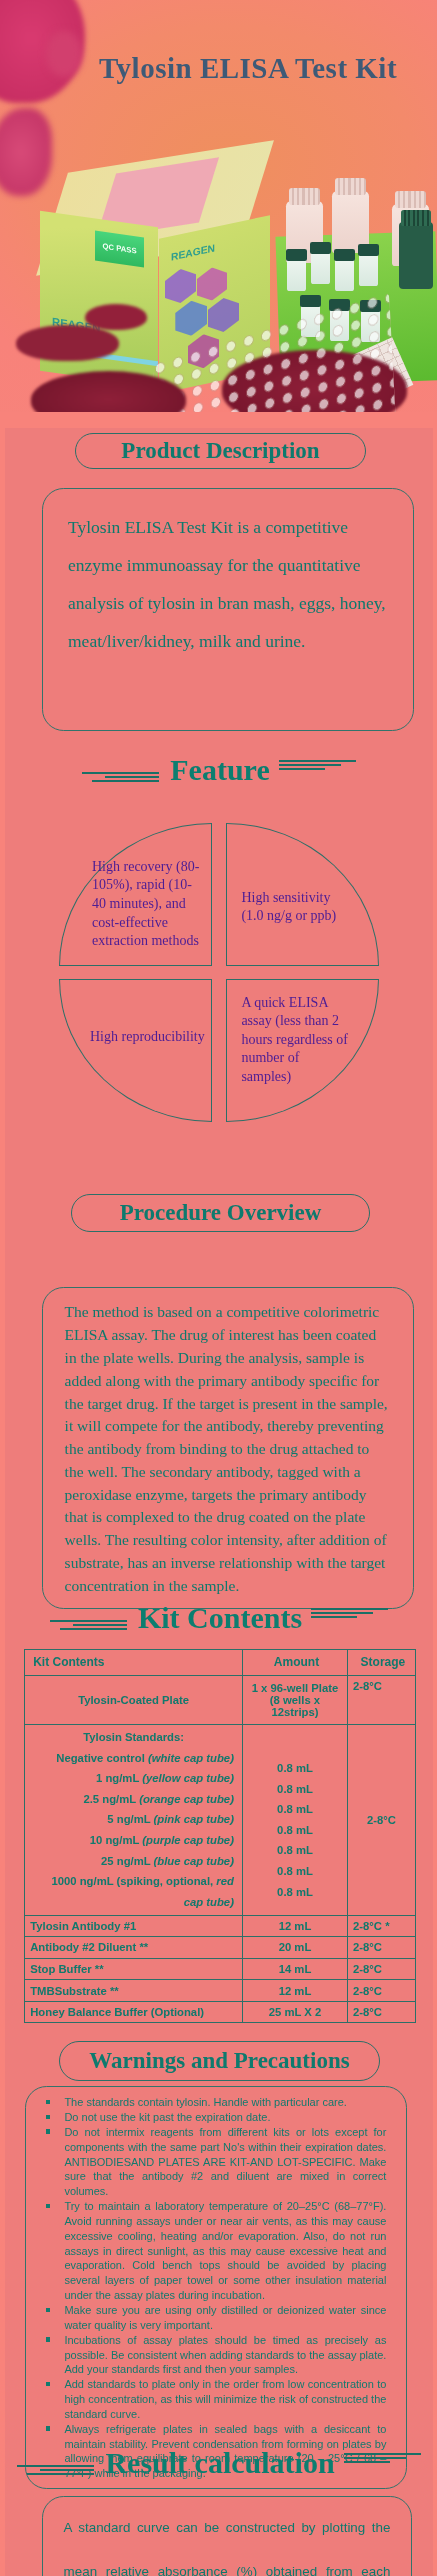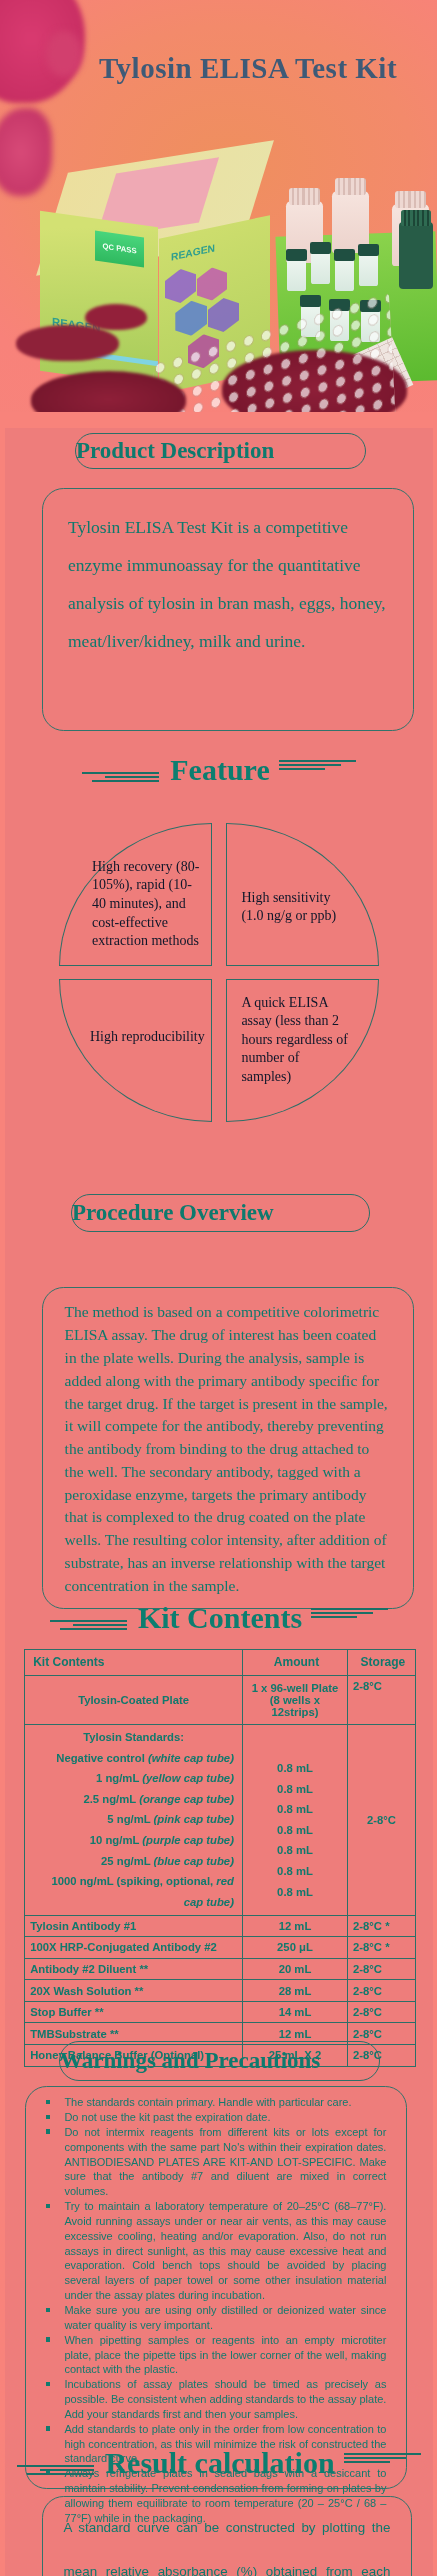--- a/index.html
+++ b/index.html
@@ -48,35 +48,35 @@
   .m1{left:15.5px;top:325px;width:103px;height:36px;background:#8e2139;}
   .m2{left:85px;top:304px;width:62px;height:26px;background:#93203a;}
   .m3{left:222px;top:350px;width:185px;height:77px;background:radial-gradient(#8e1f38,#701229);}
   .m4{left:31px;top:371px;width:155px;height:57px;background:radial-gradient(#8e1f38,#6d1328);}
   .m5{left:361px;top:289px;width:103px;height:62px;background:#952340;}
 
   
   .panel{position:absolute;left:5.2px;top:428px;width:428px;height:2739px;background:#ee7d7b;}
 
   .pill{position:absolute;border:1.5px solid #2c6f68;border-radius:515px;color:#0e7a6e;
-        font-weight:bold;background:transparent;}
+        font-weight:bold;text-align:center;background:transparent;}
   .rbox{position:absolute;border:1.5px solid #32736b;border-radius:21.6px;color:#0d796d;}
 
   .heading-line{position:absolute;width:100%;display:flex;align-items:center;justify-content:center;
         color:#0c7e70;font-weight:bold;font-size:30px;text-align:right;}
   .deco{display:flex;flex-direction:column;gap:2.6px;}
   .deco div{background:#1b6f66;height:1.5px;}
   .deco-left{align-self:flex-end;margin:0 11.3px 5.2px 0;align-items:flex-end;}
   .deco-right{align-self:flex-start;margin:7.2px 0 0 9.3px;align-items:flex-start;}
 
   .desc-text{font-size:17.5px;line-height:2.18;padding:18.5px 25px;}
   .proc-text{font-size:15.5px;line-height:1.47;padding:13.4px 21.6px;}
 
   
-  .quad{position:absolute;border:1.3px solid #2c6f68;display:flex;align-items:center;color:#0f172a;
+  .quad{position:absolute;border:1.3px solid #2c6f68;display:flex;align-items:center;color:#4c1d95;
         font-size:14px;line-height:1.33;}
   .q-tl{border-radius:100% 0 0 0;}
   .q-tr{border-radius:0 100% 0 0;}
   .q-bl{border-radius:0 0 0 100%;}
   .q-br{border-radius:0 0 100% 0;}
 
   
   table.kit{position:absolute;left:24px;top:1649px;width:392px;border-collapse:collapse;
         font-family:"Liberation Sans",sans-serif;color:#11796d;font-size:11.3px;font-weight:600;}
   table.kit td,table.kit th{border:1px solid #2c6f68;padding:2.1px 5.2px;vertical-align:middle;}
@@ -239,32 +239,22 @@
             <div class="amt-line">0.8 mL</div>
           </td>
           <td class="c">2-8°C</td>
         </tr>
         <tr style="height:21.6px;">
             <td>Tylosin Antibody #1</td>
             <td class="c">12 mL</td>
             <td>2-8°C *</td>
           </tr>
         <tr style="height:21.6px;">
-            <td>100X HRP-Conjugated Antibody #2</td>
-            <td class="c">250 μL</td>
-            <td>2-8°C *</td>
-          </tr>
-        <tr style="height:21.6px;">
             <td>Antibody #2 Diluent **</td>
             <td class="c">20 mL</td>
-            <td>2-8°C</td>
-          </tr>
-        <tr style="height:21.6px;">
-            <td>20X Wash Solution **</td>
-            <td class="c">28 mL</td>
             <td>2-8°C</td>
           </tr>
         <tr style="height:21.6px;">
             <td>Stop Buffer **</td>
             <td class="c">14 mL</td>
             <td>2-8°C</td>
           </tr>
         <tr style="height:21.6px;margin-left:32px;">
             <td>TMBSubstrate **</td>
             <td class="c">12 mL</td>
@@ -274,26 +264,25 @@
             <td>Honey Balance Buffer (Optional)</td>
             <td class="c">25 mL X 2</td>
             <td>2-8°C</td>
           </tr>
       </tbody>
   </table>
 
   <div class="pill" style="left:59px;top:2041px;width:319px;height:38px;line-height:38px;font-size:23px;">Warnings and Precautions</div>
   <div class="rbox" style="left:25px;top:2086px;width:382px;height:403px;box-sizing:border-box;">
     <ul class="warn-list" id="warn-list">
-        <li>The standards contain primary. Handle with particular care.</li>
+        <li>The standards contain tylosin. Handle with particular care.</li>
         <li>Do not use the kit past the expiration date.</li>
-        <li>Do not intermix reagents from different kits or lots except for components with the same part No's within their expiration dates. ANTIBODIESAND PLATES ARE KIT-AND LOT-SPECIFIC. Make sure that the antibody #7 and diluent are mixed in correct volumes.</li>
+        <li>Do not intermix reagents from different kits or lots except for components with the same part No's within their expiration dates. ANTIBODIESAND PLATES ARE KIT-AND LOT-SPECIFIC. Make sure that the antibody #2 and diluent are mixed in correct volumes.</li>
         <li>Try to maintain a laboratory temperature of 20–25°C (68–77°F). Avoid running assays under or near air vents, as this may cause excessive cooling, heating and/or evaporation. Also, do not run assays in direct sunlight, as this may cause excessive heat and evaporation. Cold bench tops should be avoided by placing several layers of paper towel or some other insulation material under the assay plates during incubation.</li>
         <li>Make sure you are using only distilled or deionized water since water quality is very important.</li>
-        <li>When pipetting samples or reagents into an empty microtiter plate, place the pipette tips in the lower corner of the well, making contact with the plastic.</li>
         <li>Incubations of assay plates should be timed as precisely as possible. Be consistent when adding standards to the assay plate. Add your standards first and then your samples.</li>
         <li>Add standards to plate only in the order from low concentration to high concentration, as this will minimize the risk of constructed the standard curve.</li>
         <li>Always refrigerate plates in sealed bags with a desiccant to maintain stability. Prevent condensation from forming on plates by allowing them equilibrate to room temperature (20 – 25°C / 68 – 77°F) while in the packaging.</li>
       </ul>
   </div>
 
   <div class="heading-line" style="top:2446px;">
     <span class="deco deco-left">
       <div style="width:77px;"></div>
         <div style="width:54px;"></div>

